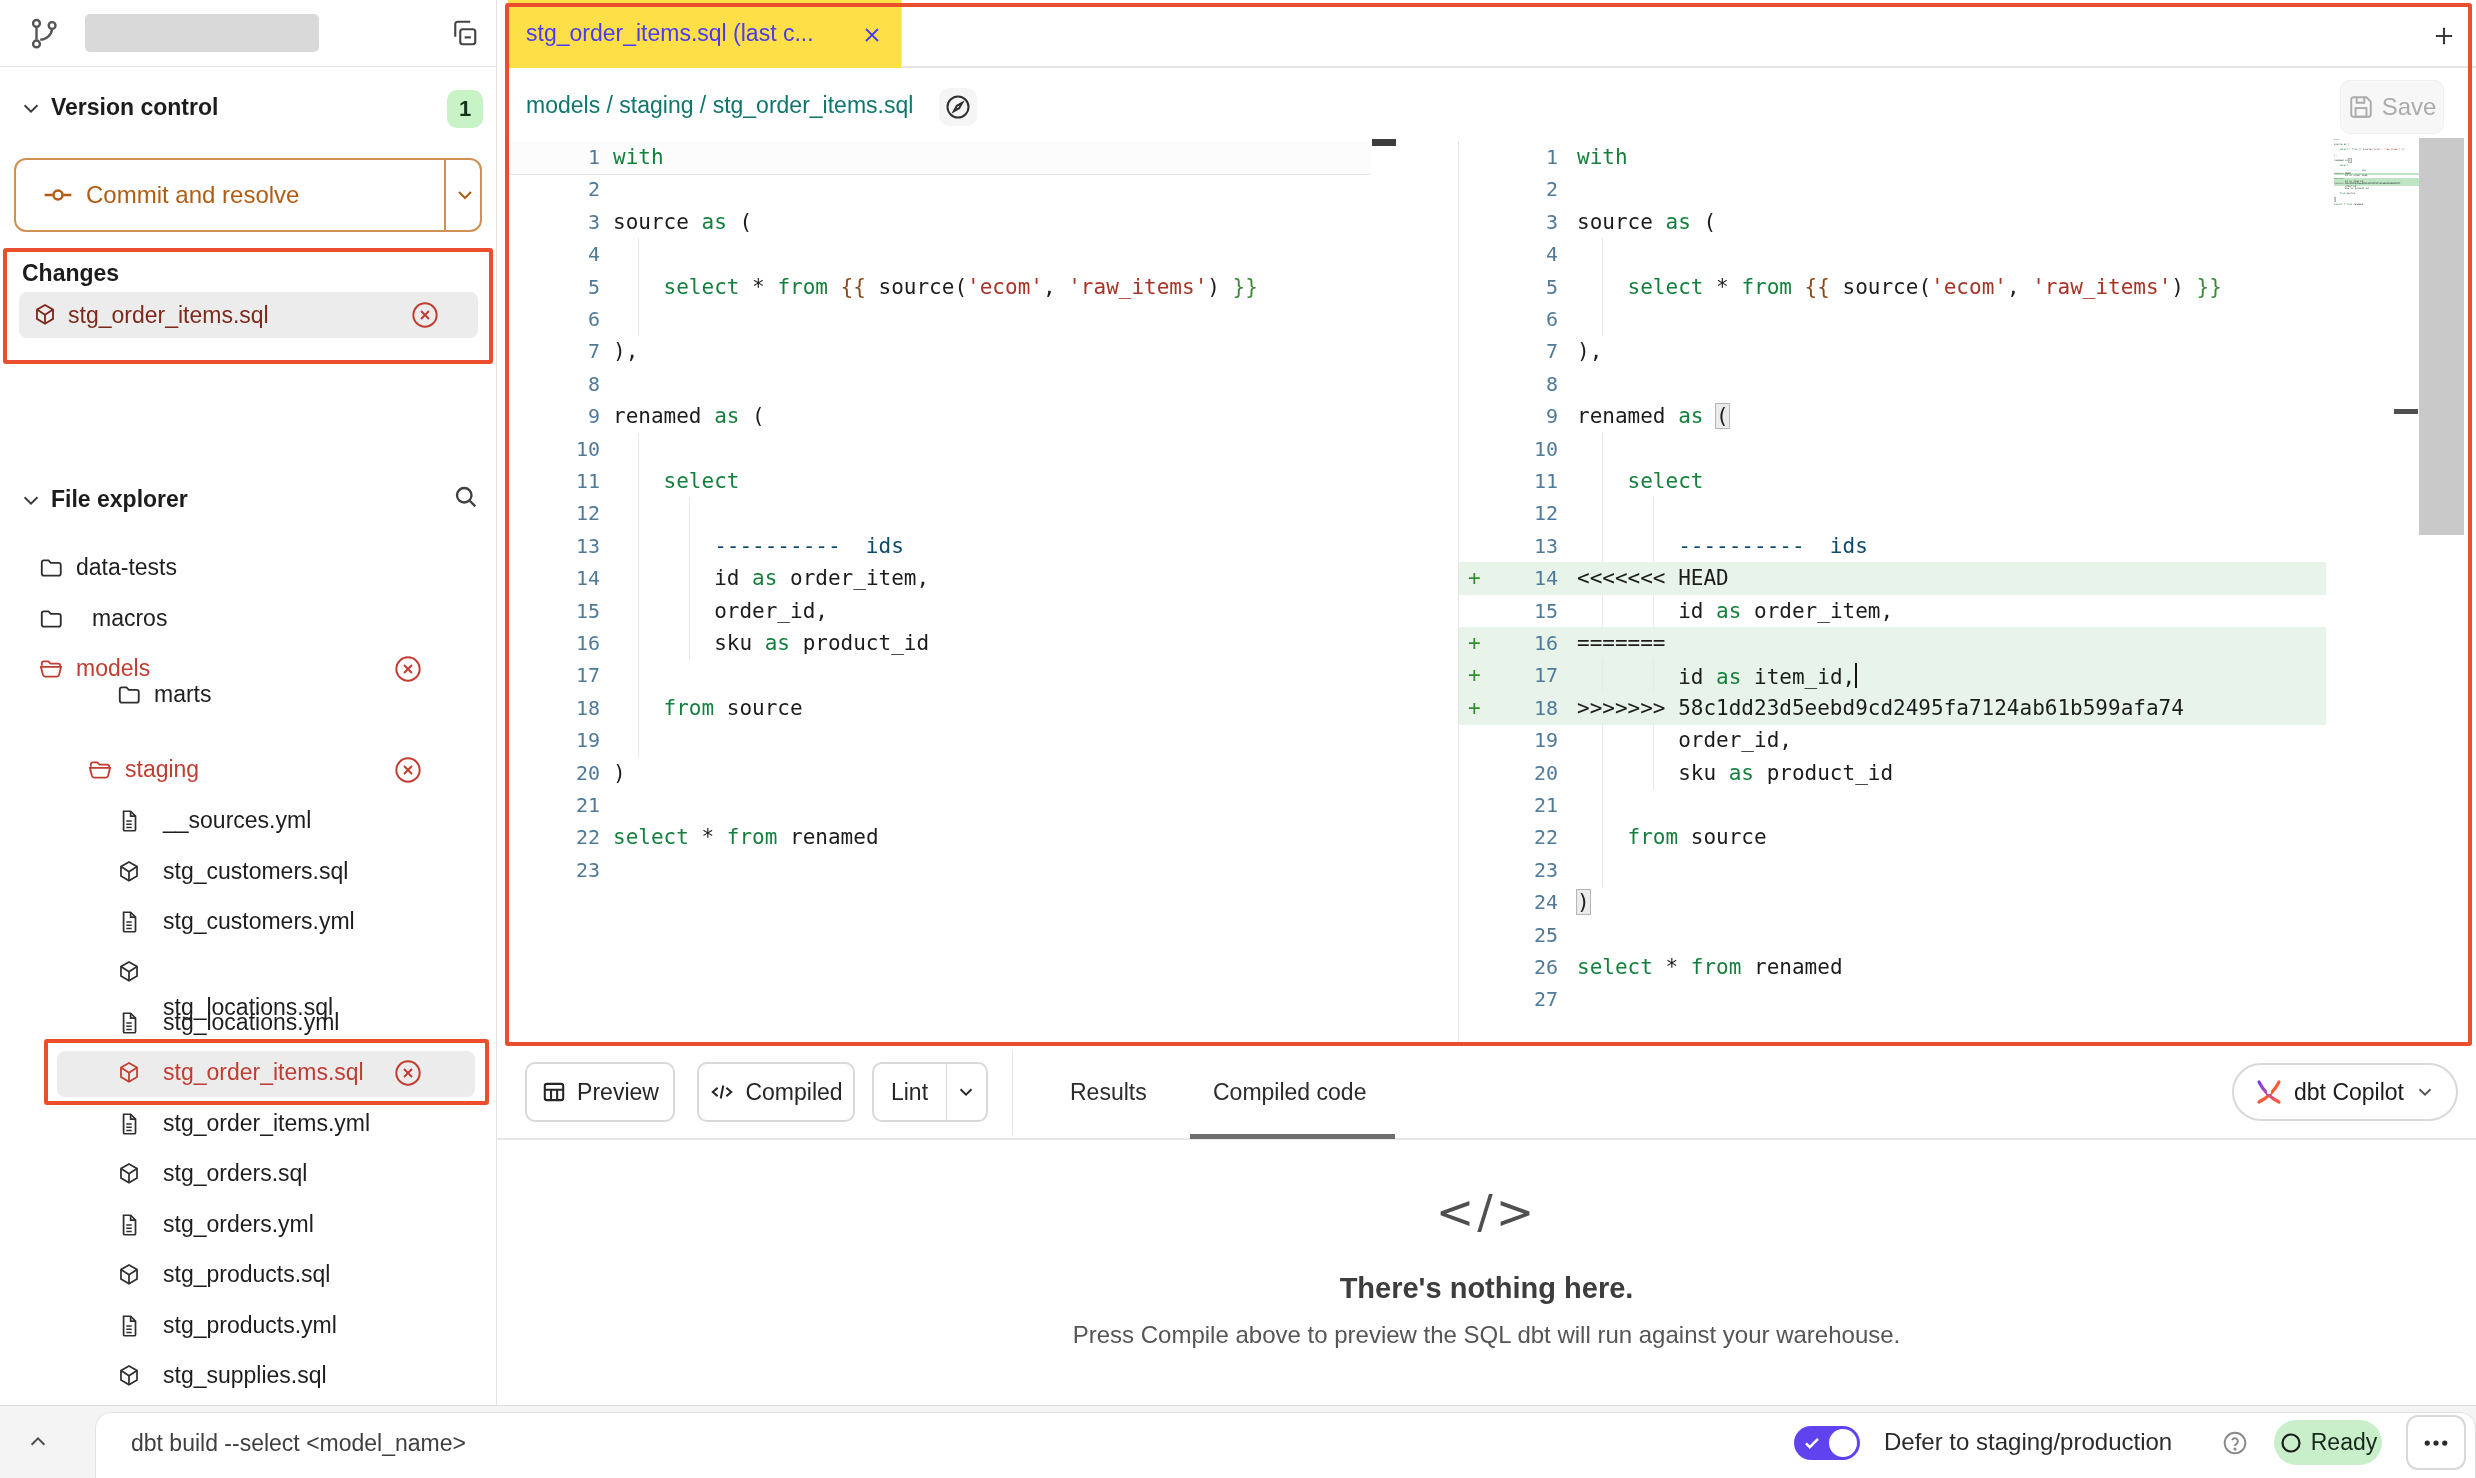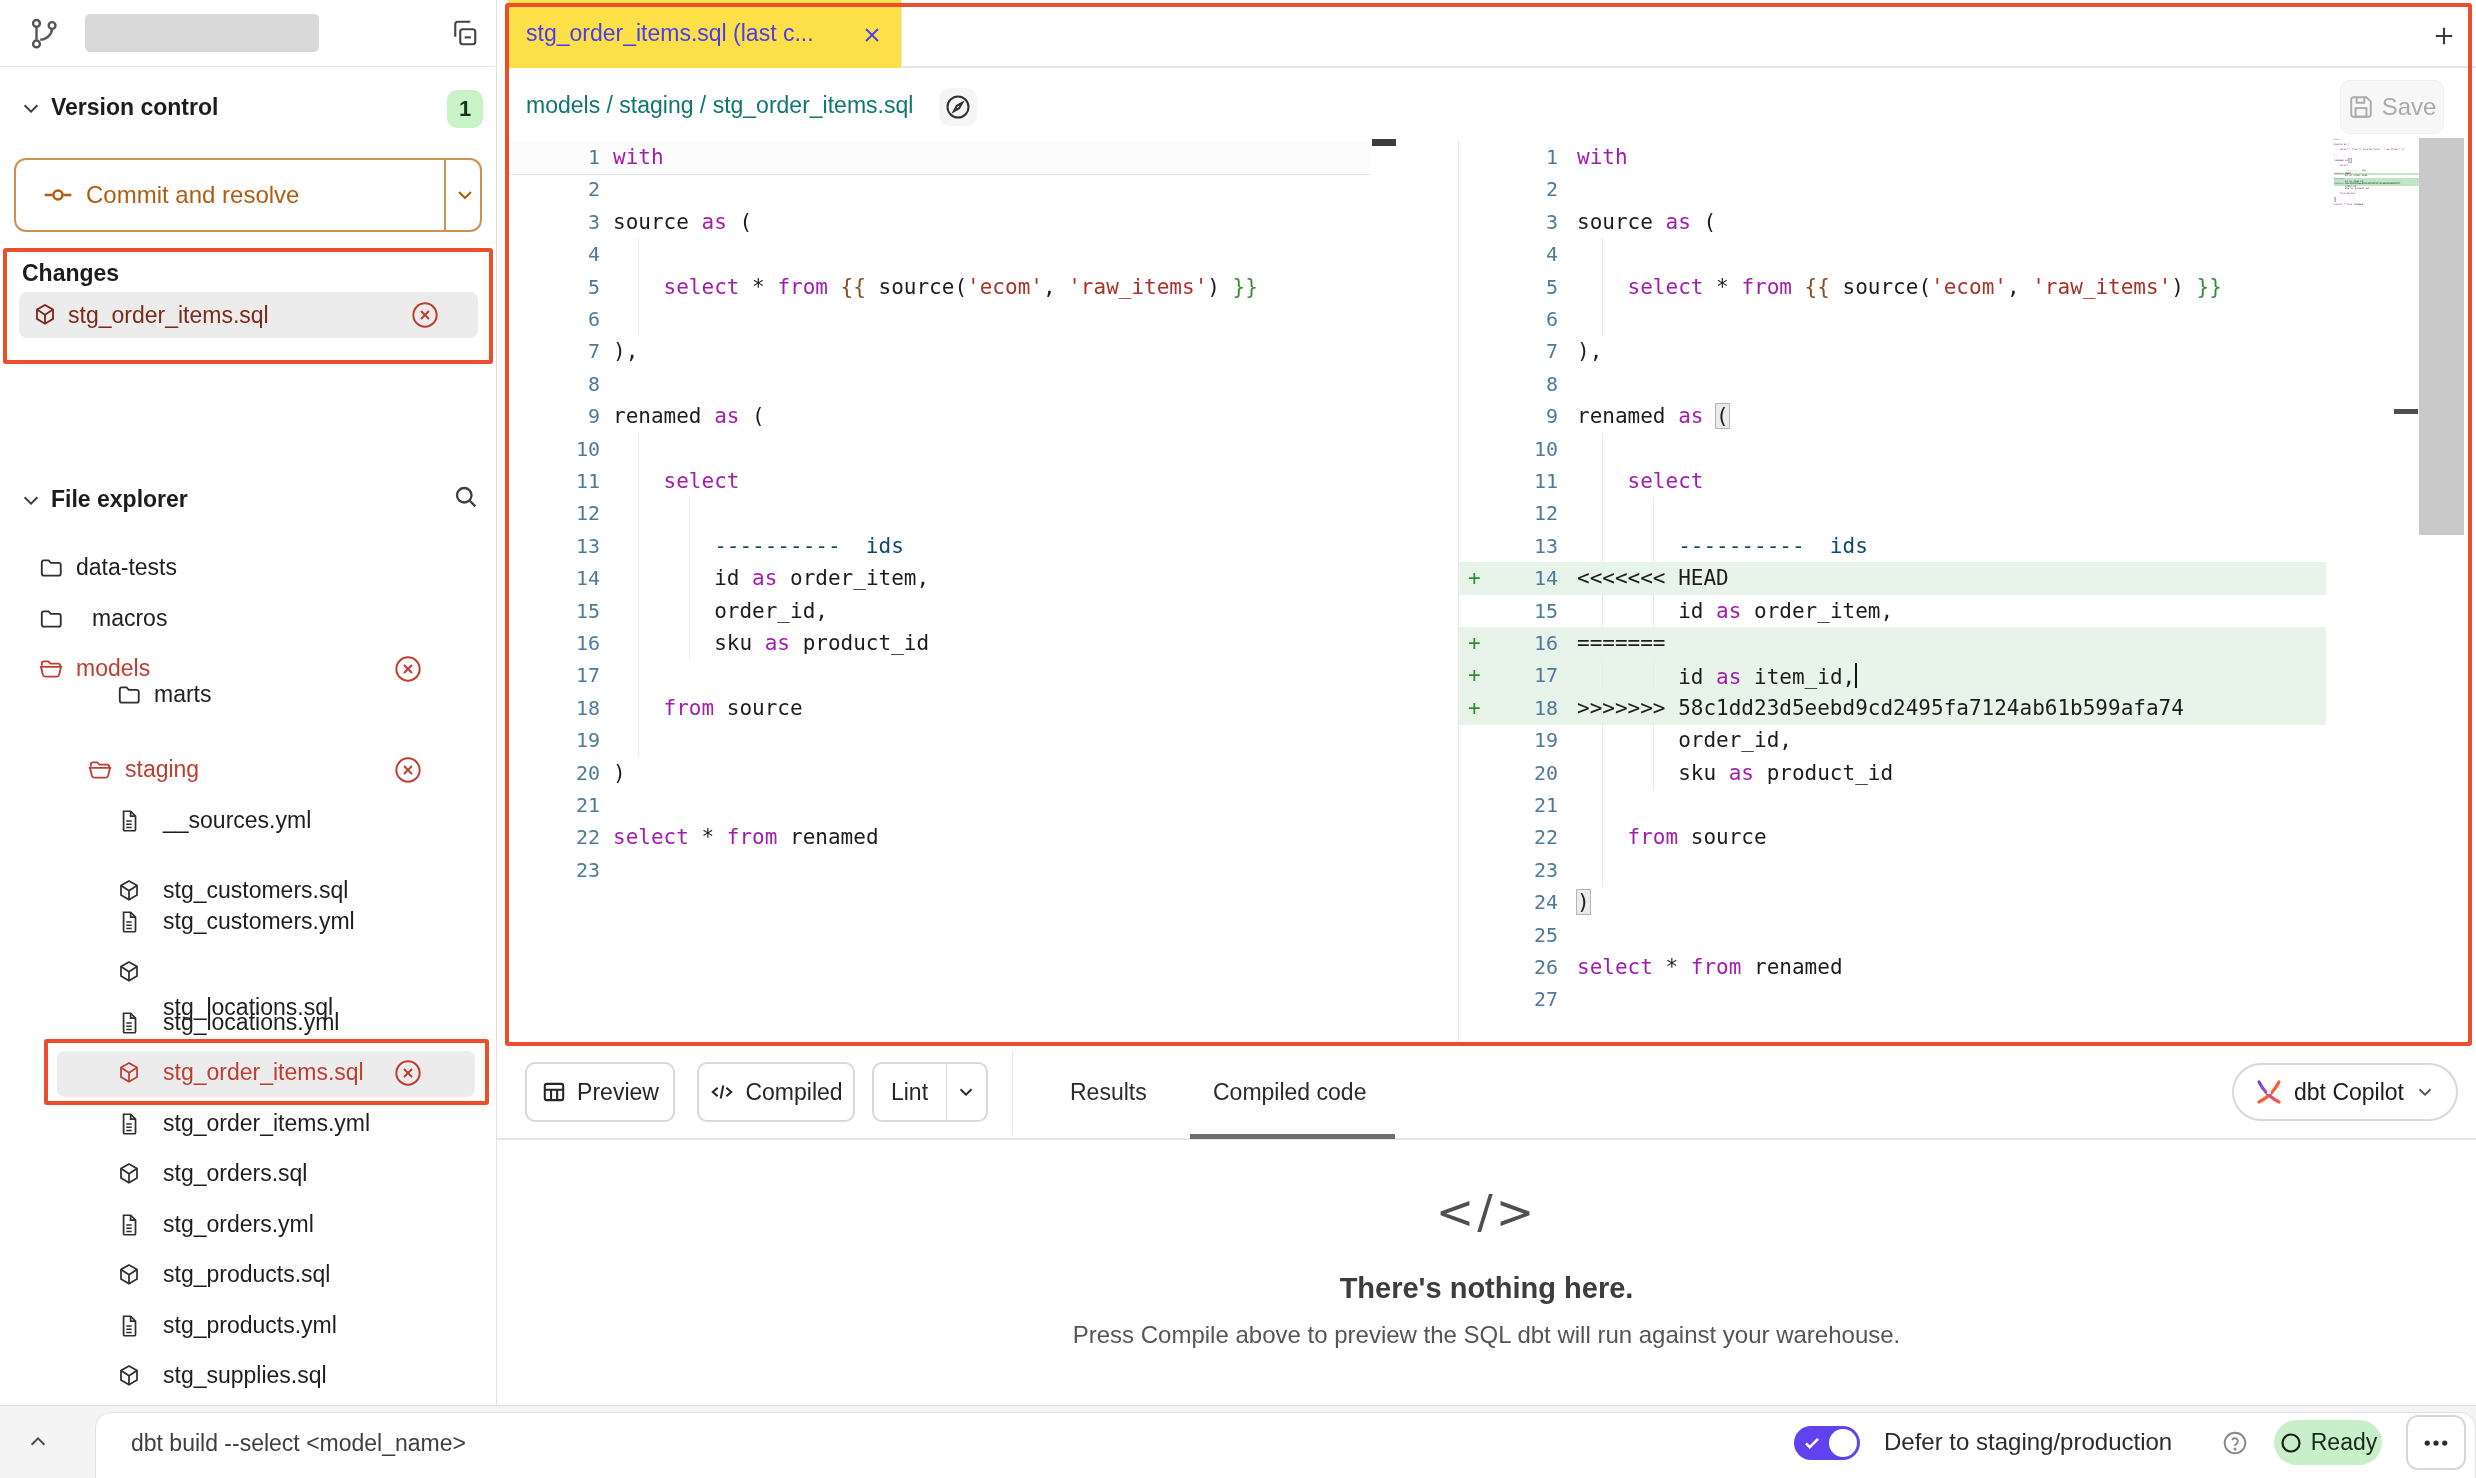--- a/index.html
+++ b/index.html
@@ -43,21 +43,21 @@
   .cl.act{background:#fcfcfc;box-shadow:0 1px 0 #e8e8e8,0 -1px 0 #e8e8e8}
   .addbg{position:absolute;left:0;top:0;bottom:0;background:#e8f4ea}
   .pR .addbg{width:867px}
   .num{position:absolute;left:0;top:0;text-align:right;font-family:"DejaVu Sans Mono",monospace;
     font-size:20px;line-height:33px;color:#4f7a99}
   .pL .num{width:92px}.pR .num{width:99px}
   .code{position:absolute;top:0;white-space:pre;font-family:"DejaVu Sans Mono",monospace;
     font-size:21px;line-height:33px;color:#1c1c1c}
   .guide{position:absolute;top:0;bottom:0;width:1px;background:#e9e9e9}
   .plus{position:absolute;left:9px;font-family:"DejaVu Sans Mono",monospace;font-size:21px;line-height:33px;color:#2f8f2f}
-  .tok-kw{color:#a21caf}.tok-pl{color:#1c1c1c}.tok-str{color:#a93226}
+  .tok-kw{color:#15803d}.tok-pl{color:#1c1c1c}.tok-str{color:#a93226}
   .tok-cmt{color:#0c4a6e}.tok-jb{color:#8a4b1f}.tok-jg{color:#3a8a3a}
   .tok-hlb{background:#ebebeb;outline:1px solid #b5b5b5}
   .caret{display:inline-block;width:2px;height:25px;background:#141414;transform:translateY(4px)}
   
   #minimap{position:absolute;left:2334px;top:139px;width:92px;overflow:hidden}
   .ml{white-space:pre;font-family:"DejaVu Sans Mono",monospace;font-size:2.3px;line-height:2.6px;height:2.6px;color:#333}
   .ml.add{background:#bfe5c4}
   
   #toolbar-border{position:absolute;left:497px;top:1138px;width:1979px;height:2px;background:#e7e7e7}
   .tb-btn{position:absolute;top:1062px;height:60px;background:#fff;border:2px solid #d9d9d9;border-radius:10px;
@@ -221,21 +221,21 @@
       <div class="tree-row" style="top: 795.5px;">
         <span class="t-ic" style="left: 116px;">
           <svg viewBox="0 0 24 24" width="26" height="26" fill="none" stroke="currentColor" stroke-width="1.6">
             <path d="M7 3h6.5L18 7.5V20a1 1 0 0 1-1 1H8a1 1 0 0 1-1-1z"></path>
             <path d="M13.5 3v4.5H18"></path>
             <path d="M9.5 12h5M9.5 15h5M9.5 18h5"></path>
           </svg>
         </span>
         <span class="t-lb" style="left: 163px;">__sources.yml</span>
       </div>
-      <div class="tree-row" style="top: 866px; padding-left: 16px;">
+      <div class="tree-row" style="top: 847px; padding-left: 16px;">
         <span class="t-ic" style="left: 116px;">
           <svg viewBox="0 0 24 24" width="26" height="26" fill="none" stroke="currentColor" stroke-width="1.6">
             <path d="M12 2.8 19.4 7v8.6L12 20 4.6 15.6V7z"></path>
             <path d="M12 20v-8.2M12 11.8 19.4 7M12 11.8 4.6 7"></path>
           </svg>
         </span>
         <span class="t-lb" style="left: 163px;">stg_customers.sql</span>
       </div>
       <div class="tree-row" style="top: 896.5px;">
         <span class="t-ic" style="left: 116px;">

